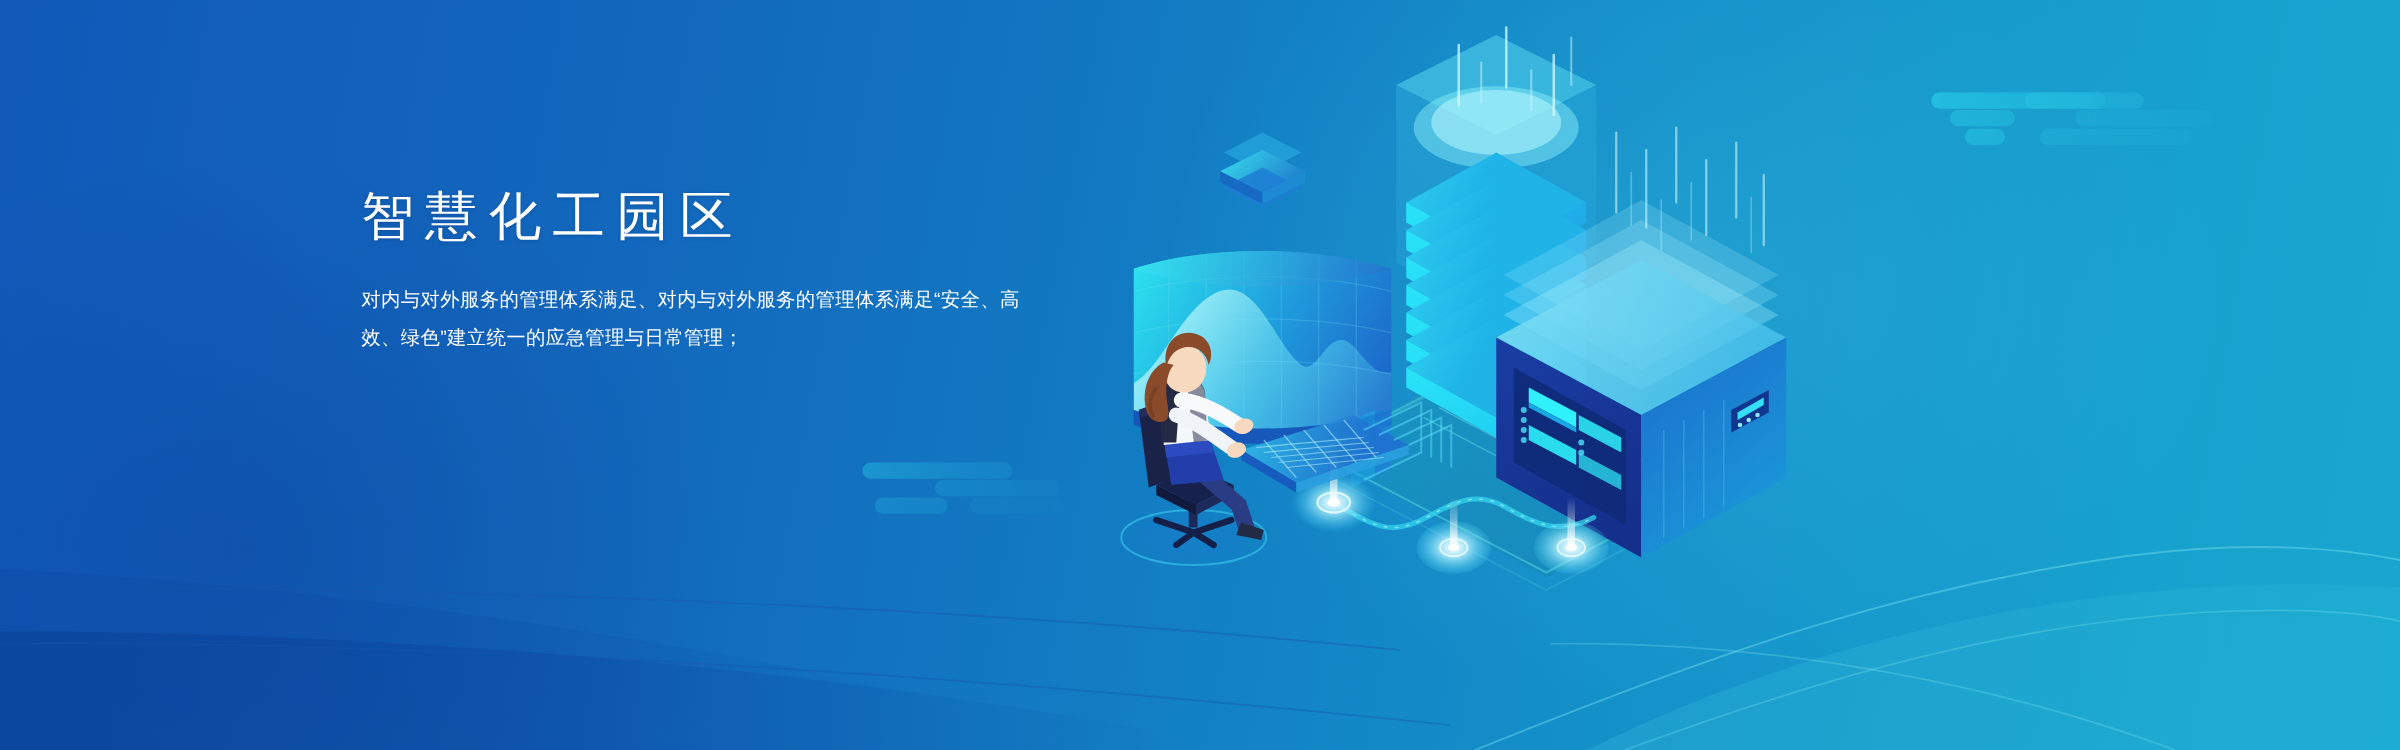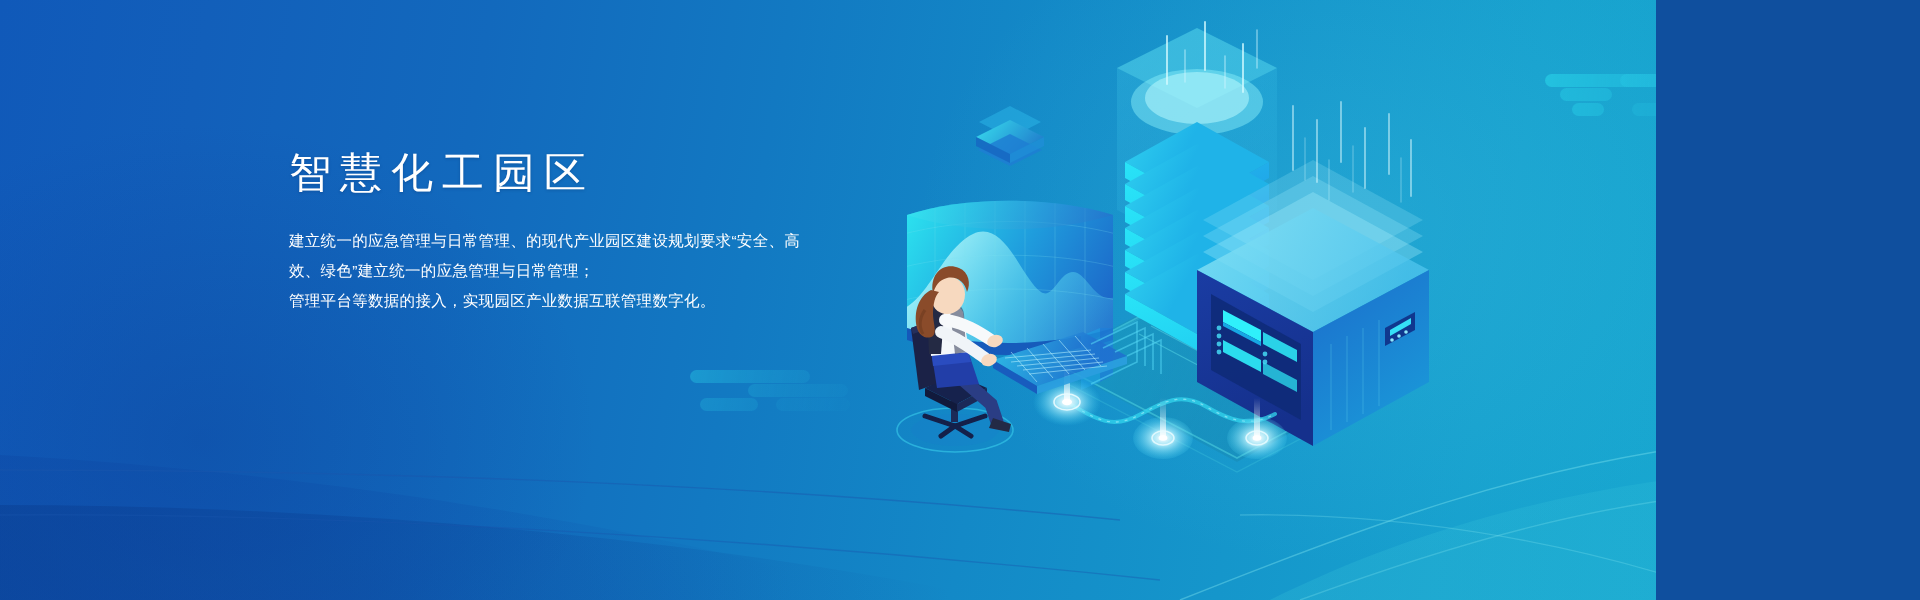--- a/index.html
+++ b/index.html
@@ -6,21 +6,21 @@
     margin: 0;
     padding: 0;
     background: #0f4f9e;
   }
   body {
     font-family: "Liberation Sans", "DejaVu Sans", sans-serif;
   }
 
   .banner {
     position: relative;
-    width: 1656px;
+    width: 1920px;
     height: 600px;
     overflow: hidden;
     background: linear-gradient(100deg,
         #1059b9 0%,
         #125fba 12%,
         #1269bd 28%,
         #1279c2 45%,
         #1389c7 60%,
         #1596cb 75%,
         #17a1ce 88%,
@@ -144,23 +144,22 @@
       <rect x="690" y="370" width="120" height="13" rx="6.5" fill="url(#midCloud)"></rect>
       <rect x="748" y="384" width="100" height="13" rx="6.5" fill="url(#midCloud)" opacity=".8"></rect>
       <rect x="700" y="398" width="58" height="13" rx="6.5" fill="url(#midCloud)" opacity=".7"></rect>
       <rect x="776" y="398" width="74" height="13" rx="6.5" fill="url(#midCloud)" opacity=".5"></rect>
     </g>
   </svg>
 
   <div class="copy">
     <h1 class="title">智慧化工园区</h1>
     <div class="desc">
-      <p>建立统一的应急管理与日常管理、的现代产业园区建设规划要求“安全、高</p>
+      <p>对内与对外服务的管理体系满足、对内与对外服务的管理体系满足“安全、高</p>
       <p>效、绿色”建立统一的应急管理与日常管理；</p>
-      <p>管理平台等数据的接入，实现园区产业数据互联管理数字化。</p>
     </div>
   </div>
 
   <div class="illo">
   <svg width="620" height="590" viewBox="0 0 620 590" fill="none">
     <defs>
       <linearGradient id="panelG" x1="60" y1="200" x2="300" y2="330" gradientUnits="userSpaceOnUse">
         <stop offset="0" stop-color="#2ce3ef"></stop>
         <stop offset=".45" stop-color="#1f9ddd"></stop>
         <stop offset="1" stop-color="#1b4fc0"></stop>

